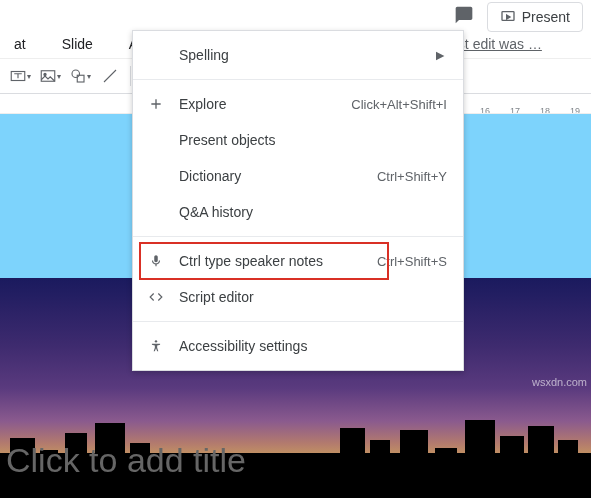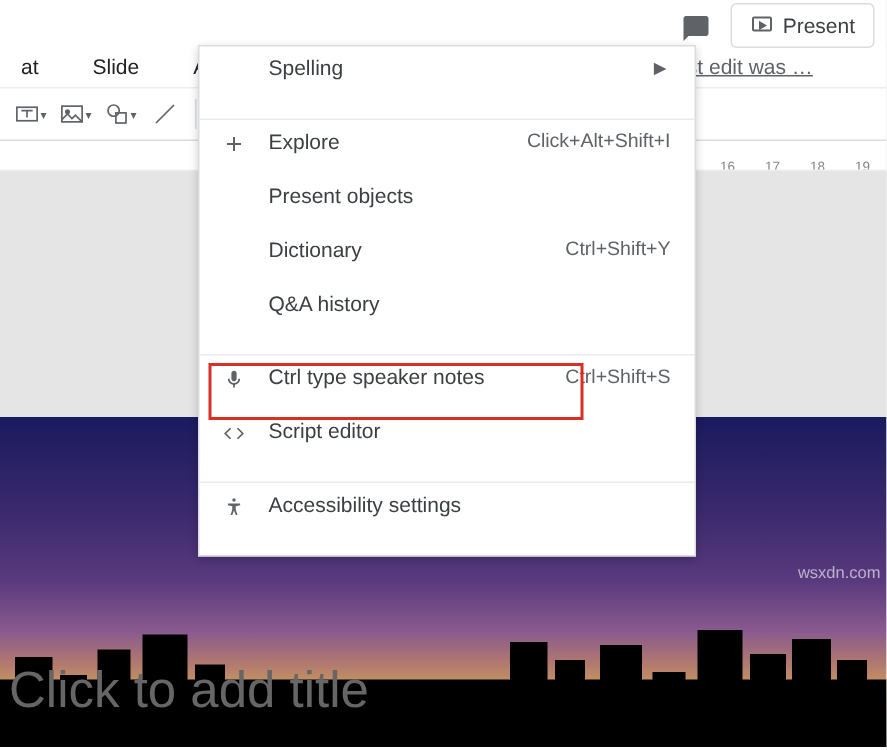--- a/index.html
+++ b/index.html
@@ -4,54 +4,54 @@
 <style>
 * { box-sizing: border-box; margin: 0; padding: 0; }
 body { font-family: Arial, sans-serif; font-size: 13px; color: #5f6368; width: 591px; height: 500px; overflow: hidden; background: #fff; position: relative; }
 
 .topbar { display: flex; align-items: center; height: 30px; padding: 0 6px; background: #fff; position: relative; }
 .menubar { display: flex; align-items: center; height: 28px; padding: 0 4px; gap: 16px; }
 .menu-item { padding: 4px 10px; cursor: pointer; color: #202124; font-size: 14px; }
 .menu-item.highlight { border: 2px solid #d93025; background: #fffde7; }
 .last-edit { margin-left: 12px; color: #5f6368; text-decoration: underline; cursor: pointer; font-size: 14px; }
 
-.right-tools { position: absolute; right: 8px; top: 2px; display: flex; align-items: flex-end; gap: 10px; }
+.right-tools { position: absolute; right: 8px; top: 2px; display: flex; align-items: flex-start; gap: 10px; }
 .comment-btn { width: 26px; height: 26px; display: flex; align-items: center; justify-content: center; cursor: pointer; }
 .present-btn { border: 1px solid #dadce0; border-radius: 4px; padding: 6px 12px; display: flex; align-items: center; gap: 6px; cursor: pointer; font-size: 14px; color: #3c4043; }
 .present-btn svg { flex-shrink: 0; }
 
 .toolbar { display: flex; align-items: center; height: 36px; padding: 0 6px; border-top: 1px solid #eee; border-bottom: 1px solid #dadce0; gap: 2px; }
 .tool-btn { width: 28px; height: 28px; display: flex; align-items: center; justify-content: center; cursor: pointer; border-radius: 2px; }
 .tool-sep { width: 1px; height: 20px; background: #dadce0; margin: 0 4px; }
 
 .ruler { height: 20px; background: #fff; border-bottom: 1px solid #eee; position: relative; font-size: 9px; color: #80868b; overflow: hidden; }
 .ruler-mark { position: absolute; top: 12px; }
 
-.canvas { position: relative; height: 384px; background: #e5e5e5; text-align: center; }
+.canvas { position: relative; height: 384px; background: #7dd3fc; text-align: center; }
 
 .slide-bg { position: absolute; left: 0; right: 0; bottom: 0; height: 220px; background: linear-gradient(to bottom, #1a1a5e 0%, #3d2a6e 30%, #5a3a7e 50%, #8a5a8e 65%, #b27a6e 75%, #c89a5e 82%, #3a2a3e 90%, #000 100%); }
 .skyline { position: absolute; left: 0; right: 0; bottom: 0; height: 45px; background: #000; }
 .building { position: absolute; bottom: 0; background: #000; }
 .b1 { left: 10px; width: 25px; height: 60px; }
 .b2 { left: 40px; width: 18px; height: 48px; }
 .b3 { left: 65px; width: 22px; height: 65px; }
 .b4 { left: 95px; width: 30px; height: 75px; }
 .b5 { left: 130px; width: 20px; height: 55px; }
 .b6 { left: 340px; width: 25px; height: 70px; }
 .b7 { left: 370px; width: 20px; height: 58px; }
 .b8 { left: 400px; width: 28px; height: 68px; }
 .b9 { left: 435px; width: 22px; height: 50px; }
 .b10 { left: 465px; width: 30px; height: 78px; }
 .b11 { left: 500px; width: 24px; height: 62px; }
 .b12 { left: 528px; width: 26px; height: 72px; }
 .b13 { left: 558px; width: 20px; height: 58px; }
 .placeholder-title { position: absolute; left: 6px; bottom: 18px; font-size: 34px; color: #666; font-family: Arial, sans-serif; }
 
 .dropdown { position: absolute; left: 132px; top: 30px; width: 332px; background: #fff; border: 1px solid #dadce0; box-shadow: 0 2px 6px rgba(0,0,0,0.2); z-index: 100; padding: 6px 0; }
-.dd-item { display: flex; align-items: flex-start; height: 36px; padding: 0 16px 0 12px; cursor: pointer; color: #3c4043; font-size: 14px; }
+.dd-item { display: flex; align-items: center; height: 36px; padding: 0 16px 0 12px; cursor: pointer; color: #3c4043; font-size: 14px; }
 .dd-icon { width: 22px; height: 20px; margin-right: 12px; display: flex; align-items: center; justify-content: center; color: #5f6368; flex-shrink: 0; }
 .dd-label { flex: 1; }
 .dd-shortcut { color: #5f6368; font-size: 13px; }
 .dd-arrow { color: #5f6368; }
 .dd-sep { height: 1px; background: #e8eaed; margin: 6px 0; }
 .dd-item.boxed { position: relative; }
 .dd-item.boxed::before { content: ''; position: absolute; left: 6px; top: -1px; bottom: -1px; width: 246px; border: 2px solid #d93025; pointer-events: none; }
 
 .watermark { position: absolute; right: 4px; bottom: 110px; font-size: 11px; color: rgba(255,255,255,0.6); writing-mode: horizontal-tb; z-index: 50; }
 </style>

